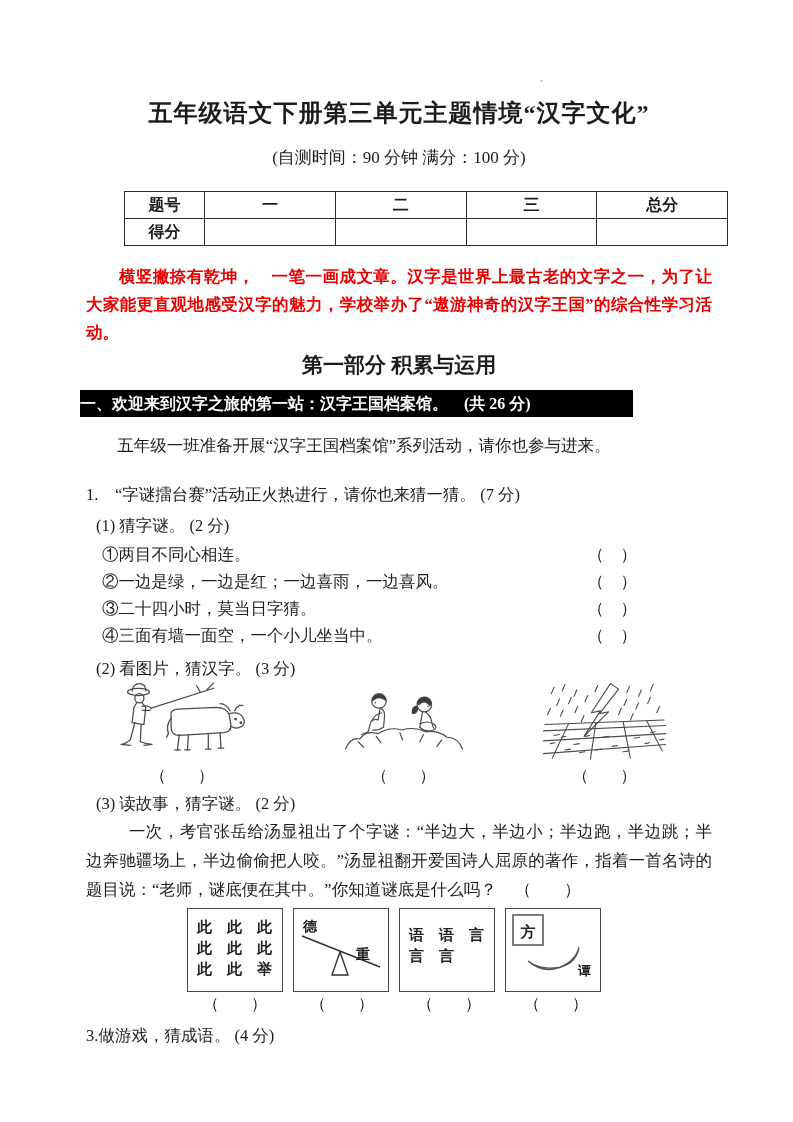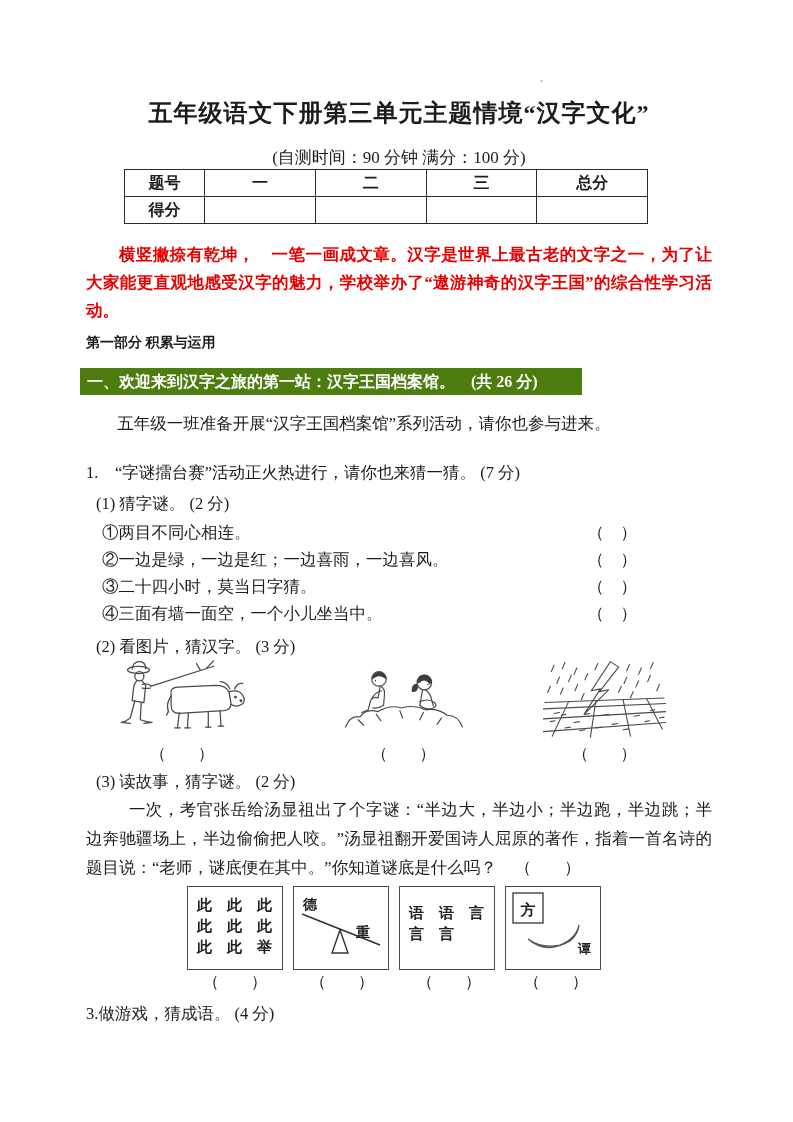--- a/index.html
+++ b/index.html
@@ -4,26 +4,26 @@
 <style>
   * { margin:0; padding:0; box-sizing:border-box; }
   html,body { background:#ffffff; }
   .page {
     position:relative; width:793px; height:1122px; background:#fff;
     font-family:"Liberation Serif","DejaVu Serif",serif; color:#1c1c1c; overflow:hidden;border-radius:21px;
   }
   .content { position:absolute; left:86px; top:0; width:626px; }
   .doc-title { padding-top:97px; text-align:center; font-size:24px; font-weight:bold; letter-spacing:1px; line-height:33px; }
   .doc-subtitle { margin-top:17px; text-align:center; font-size:17px; line-height:22px; }
-  .score-table { margin:0 0 0 38px; border-collapse:collapse; table-layout:fixed; width:524px; }
+  .score-table { margin:22px 0 0 38px; border-collapse:collapse; table-layout:fixed; width:604px; }
   .score-table td { border:1.6px solid #2b2b2b; height:27px; text-align:center; font-size:16px; font-weight:bold; padding:0; }
   .score-table .c0 { width:80px; }
   .intro { margin-top:17px; color:#e60000; font-weight:bold; font-size:16.5px; line-height:28px; text-indent:2em; text-align:justify; }
-  .part-heading { margin-top:4px; font-size:14px; font-weight:bold; line-height:28px; }
-  .banner { margin:11px 0 0 -6px; width:502px; background:#4d7c0f; color:#ffffff; font-weight:bold; font-size:16px; line-height:27px; padding-left:7px; }
+  .part-heading { margin-top:4px; text-align:center; font-size:21px; font-weight:bold; line-height:28px; }
+  .banner { margin:11px 0 0 -6px; width:553px; background:#000000; color:#ffffff; font-weight:bold; font-size:16px; line-height:27px; }
   .lead { margin-top:17px; font-size:16.5px; line-height:23px; text-indent:1.9em; }
   .q1-stem { margin-top:26px; font-size:16.5px; line-height:23px; }
   .sub-label { margin-top:8px; padding-left:10px; font-size:16.5px; line-height:23px; }
   .riddles { margin-top:4px; }
   .riddle-row { display:flex; justify-content:space-between; padding:0 75px 0 16px; line-height:27px; font-size:16.5px; }
   .figures { display:flex; margin-top:0; align-items:flex-end; }
   .figure { text-align:center; }
   .figure.f1 { margin-left:28px; width:136px; }
   .figure.f2 { margin-left:90px; width:127px; }
   .figure.f3 { margin-left:76px; width:123px; }

